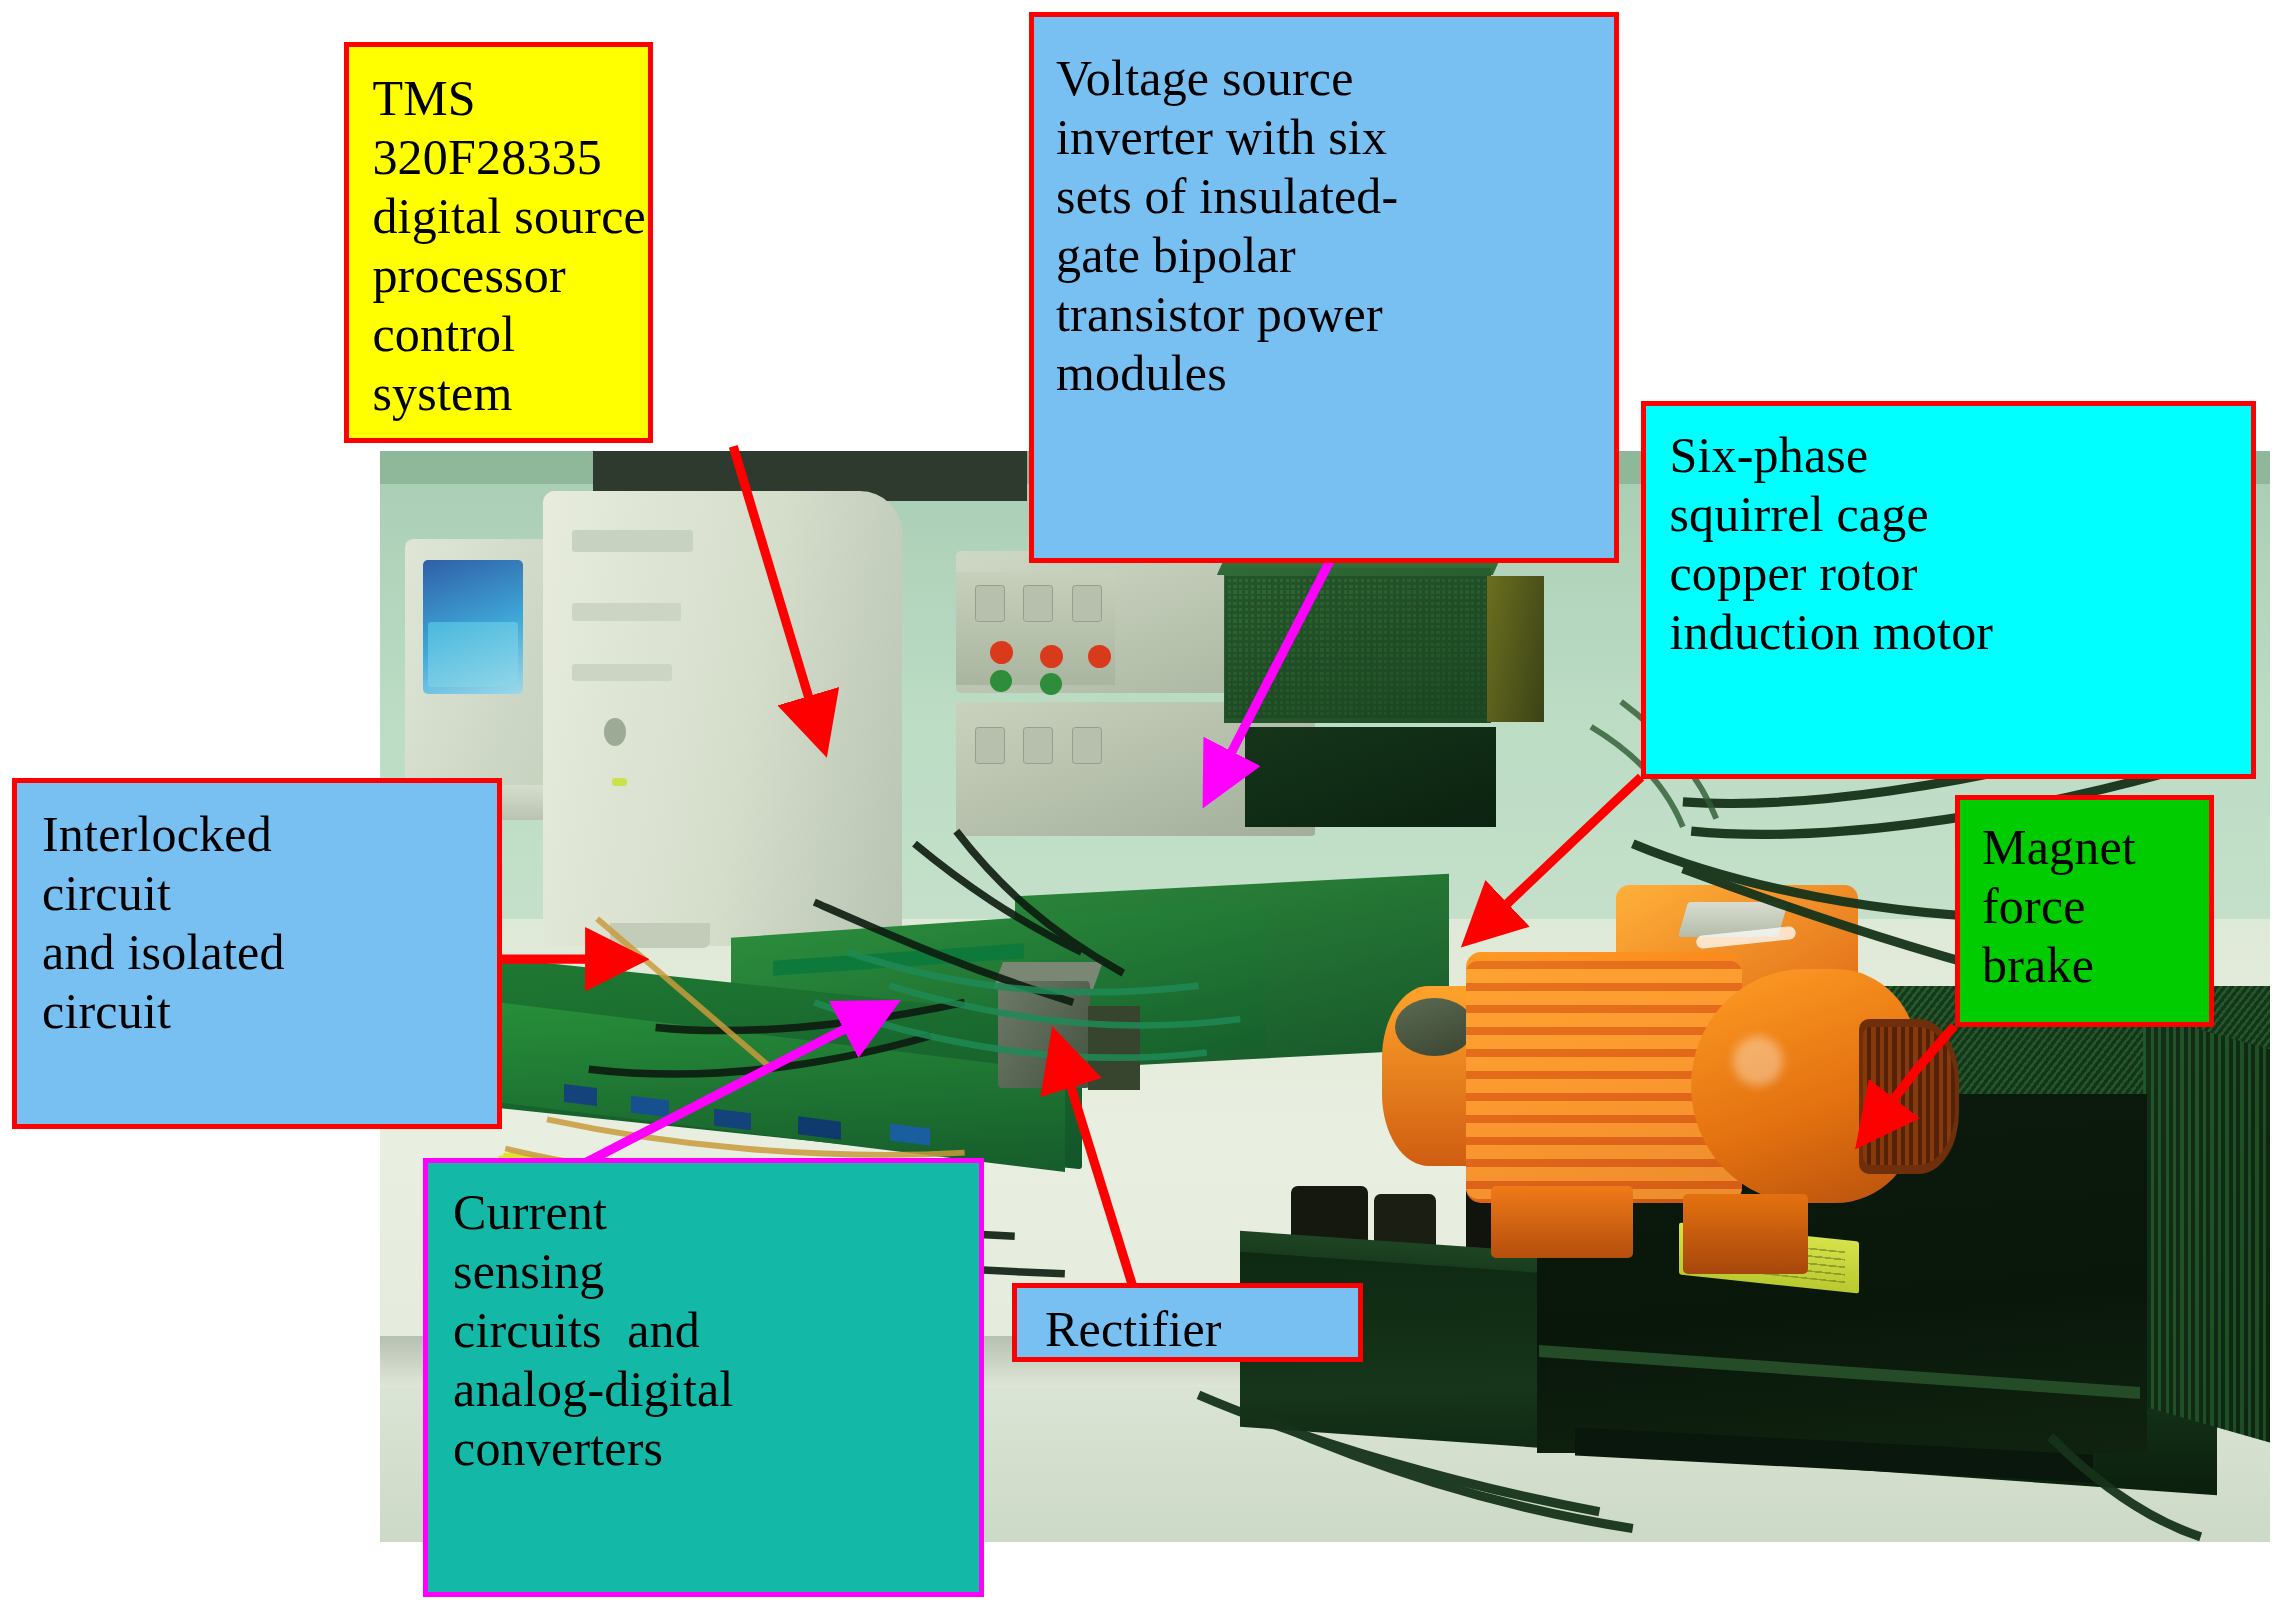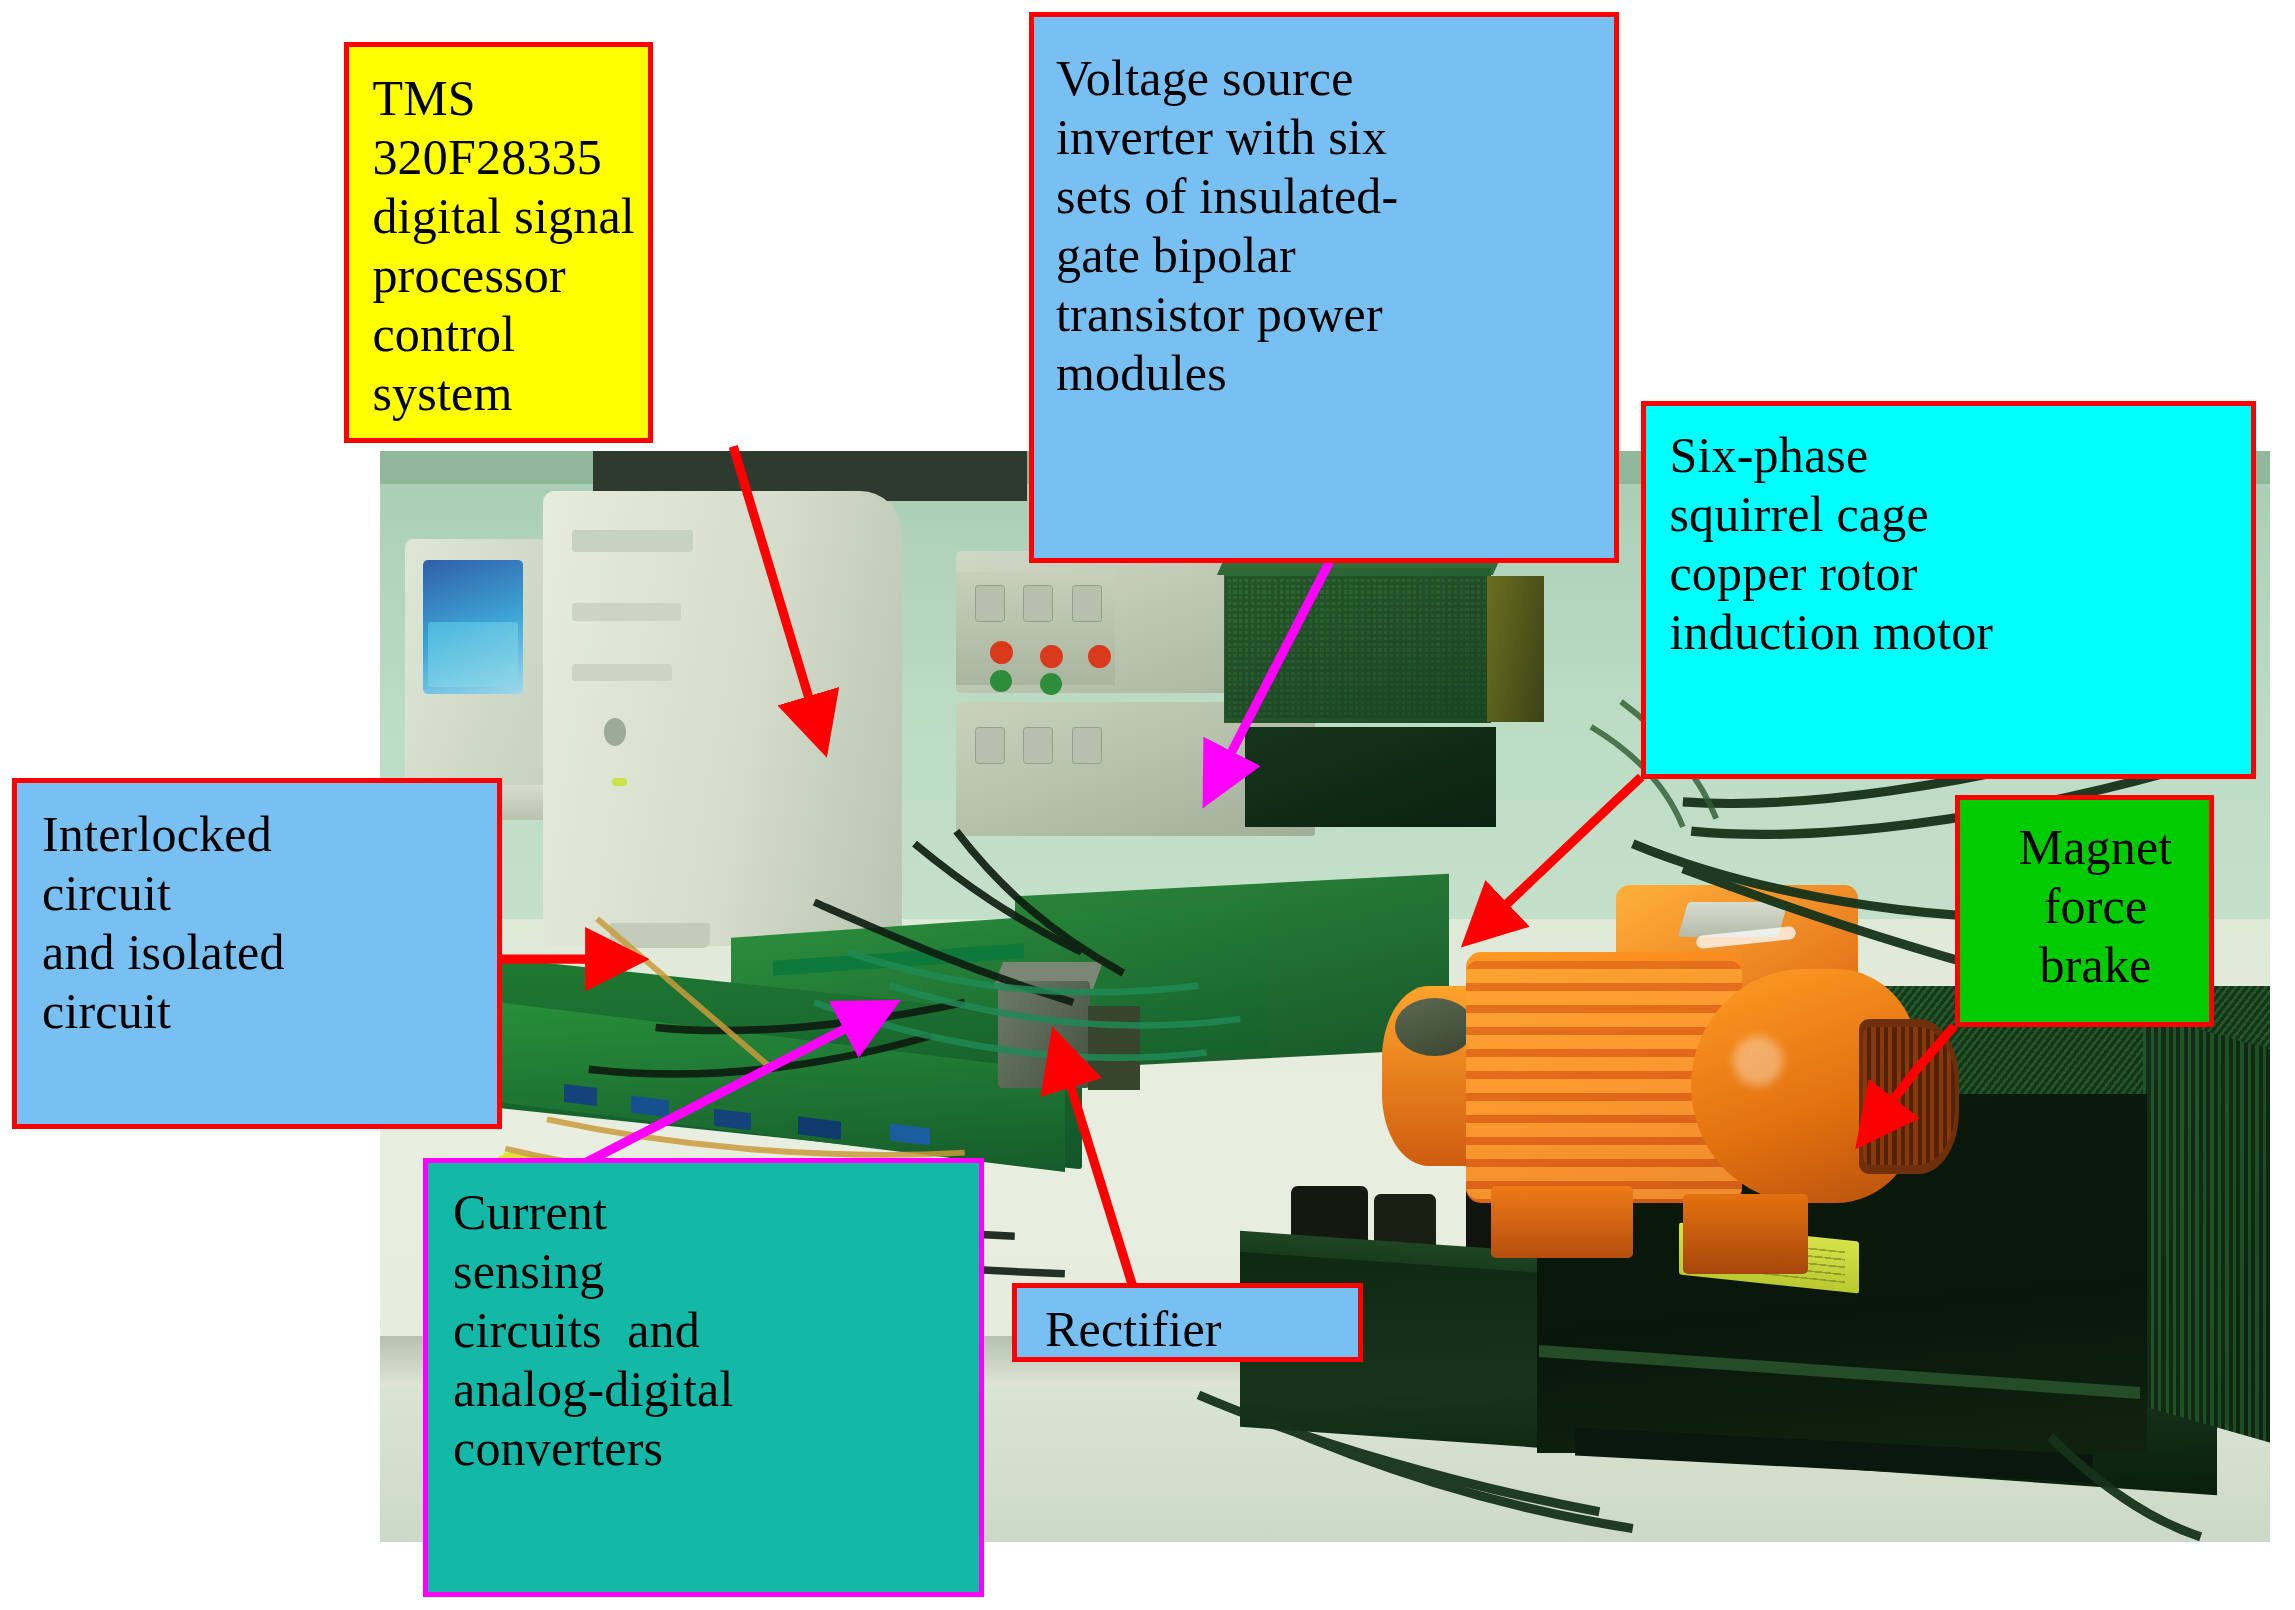--- a/index.html
+++ b/index.html
@@ -150,21 +150,21 @@
   #brk-foot{left:1195px;top:990px;width:518px;height:28px;background:#0a170c;transform:skewY(3deg);}
 
   
   .box{position:absolute;box-sizing:border-box;color:#000;line-height:1.18;
        font-size:50px;letter-spacing:0.2px;}
   .box span{display:block;white-space:pre-wrap;}
   .b-yellow{background:#ffff00;border:5.8px solid #ff0000;}
   .b-blue{background:#79c0f2;border:5.8px solid #ff0000;}
   .b-blue-m{background:#14b8a6;border:5.8px solid #ff00ff;}
   .b-cyan{background:#00ffff;border:5.8px solid #ff0000;}
-  .b-green{background:#00cc00;border:5.8px solid #ff0000;text-align:center;}
+  .b-green{background:#00cc00;border:5.8px solid #ff0000;}
 
   svg.arrows{position:absolute;left:0;top:0;width:2295px;height:1611px;pointer-events:none;}
 </style>
 </head>
 <body>
 
 <div id="photo">
   <div class="ph" id="wall"></div>
   <div class="ph" id="wall2"></div>
   <div class="ph" id="wall-dark"></div>
@@ -340,21 +340,21 @@
 
   <line x1="600" y1="1148" x2="760" y2="1148" stroke="#ff0000" stroke-width="11" marker-end="url(#ar-red)"></line>
 
   <line x1="685" y1="1400" x2="1063" y2="1205" stroke="#ff00ff" stroke-width="11" marker-end="url(#ar-mag)"></line>
 
   <line x1="1357" y1="1542" x2="1265" y2="1245" stroke="#ff0000" stroke-width="11" marker-end="url(#ar-red)"></line>
 </svg>
 
 <div class="box b-yellow" style="left:344px;top:42px;width:309px;height:401px;padding:22px 0 0 23.4px;">
   <span>TMS 320F28335</span>
-  <span>digital signal</span>
+  <span>digital source</span>
   <span>processor control</span>
   <span>system</span>
 </div>
 
 <div class="box b-blue" style="left:1029px;top:11.7px;width:590px;height:551px;padding:32px 0 0 22px;">
   <span>Voltage source</span>
   <span>inverter with six</span>
   <span>sets of insulated-</span>
   <span>gate bipolar</span>
   <span>transistor power</span>

